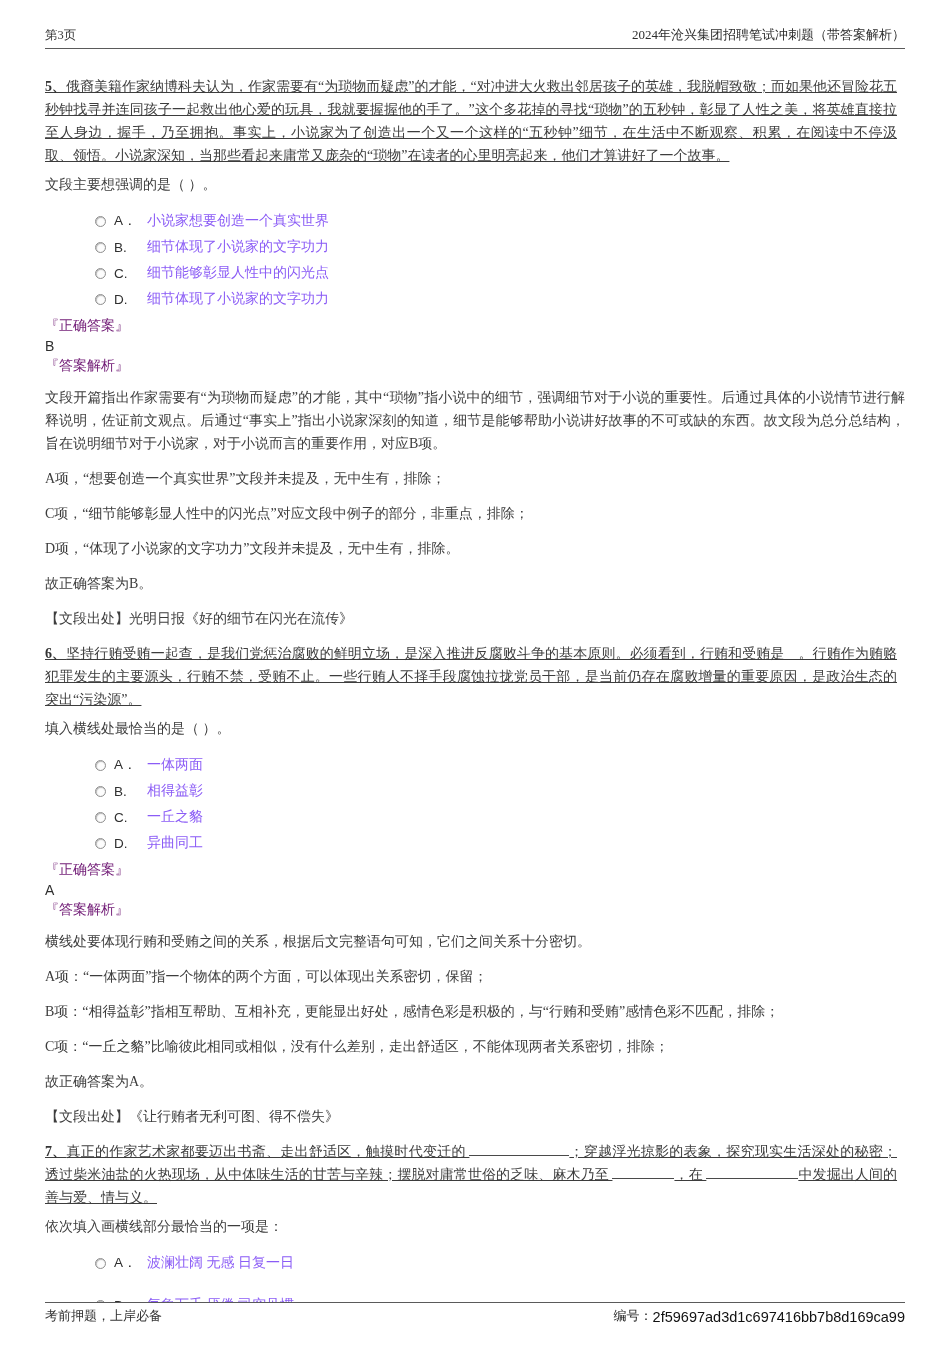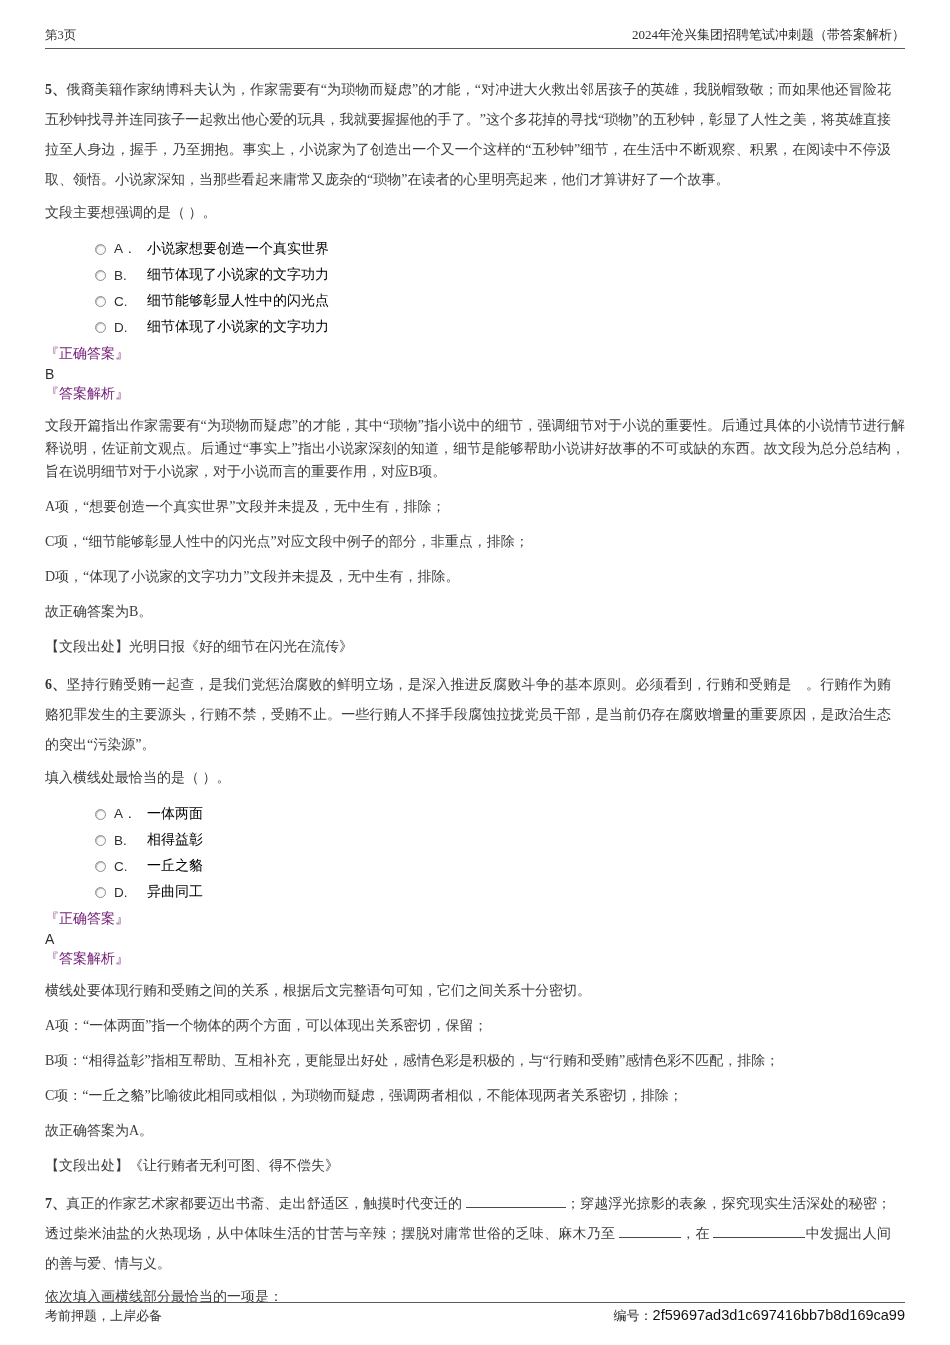--- a/index.html
+++ b/index.html
@@ -19,23 +19,24 @@
     display: flex; justify-content: space-between; align-items: flex-end;
     padding: 10px 0 4px 0;
     border-bottom: 1px solid #5a5a5a;
     margin-top: 16px;
   }
   .hdr .pageno { font-size: 12.5px; color: #333; }
   .hdr .title  { font-size: 13px;  color: #2e2e2e; }
 
   
   .stem {
-    margin: 12px 14px 0 0;
-    line-height: 30px;
+    margin: 12px 8px 0 0;
+    line-height: 23px;
     text-align: justify;
+    text-decoration: underline;
   }
   .q5 .stem { margin-top: 26px; }
   .qnum { font-weight: bold; color: #333; }
   .prompt { margin: 6px 0 0 0; line-height: 23px; }
 
   
   .options { margin: 12px 0 0 0; }
   .option {
     display: flex; align-items: center;
     height: 26px;
@@ -53,21 +54,21 @@
     margin-right: 8px;
     box-sizing: border-box;
   }
   .letter {
     font-family: "Liberation Sans", "DejaVu Sans", sans-serif;
     font-size: 13.5px;
     color: #2f2f2f;
     width: 33px;
     flex: none;
   }
-  .opt-text { color: #000000; }
+  .opt-text { color: #8b5cf6; }
 
   
   .answer-block { margin: 4px 0 0 0; line-height: 20px; }
   .answer-label, .analysis-label { color: #701a75; }
   .answer-value {
     font-family: "Liberation Sans", "DejaVu Sans", sans-serif;
     font-size: 14px; color: #2f2f2f;
   }
 
   .analysis {
@@ -92,21 +93,21 @@
   
   .ftr {
     position: absolute;
     left: 45px; right: 45px; bottom: 0;
     background: #fff;
     border-top: 1px solid #5a5a5a;
     padding: 4px 0 20px 0;
     display: flex; justify-content: space-between; align-items: center;
   }
   .ftr .left { font-size: 13px; color: #333; }
-  .ftr .right { display: flex; align-items: flex-start; }
+  .ftr .right { display: flex; align-items: flex-end; }
   .ftr .code-label { font-size: 13px; color: #222; }
   .ftr .code-value {
     font-family: "Liberation Sans", "DejaVu Sans", sans-serif;
     font-size: 14.5px; color: #111;
   }
 </style>
 </head>
 <body>
 
 <div class="page">
@@ -186,21 +187,21 @@
 
     <div class="answer-block">
       <div class="answer-label">『正确答案』</div>
       <div class="answer-value">A</div>
       <div class="analysis-label">『答案解析』</div>
     </div>
 
     <p class="analysis lead">横线处要体现行贿和受贿之间的关系，根据后文完整语句可知，它们之间关系十分密切。</p>
     <p class="analysis">A项：“一体两面”指一个物体的两个方面，可以体现出关系密切，保留；</p>
     <p class="analysis">B项：“相得益彰”指相互帮助、互相补充，更能显出好处，感情色彩是积极的，与“行贿和受贿”感情色彩不匹配，排除；</p>
-    <p class="analysis">C项：“一丘之貉”比喻彼此相同或相似，为琐物而疑虑，强调两者相似，不能体现两者关系密切，排除；</p>
+    <p class="analysis">C项：“一丘之貉”比喻彼此相同或相似，没有什么差别，走出舒适区，不能体现两者关系密切，排除；</p>
     <p class="analysis">故正确答案为A。</p>
     <p class="source">【文段出处】《让行贿者无利可图、得不偿失》</p>
   </div>
 
   <div class="question q7">
     <p class="stem"><span class="qnum">7、</span><span>真正的作家艺术家都要迈出书斋、走出舒适区，触摸时代变迁的 </span><span class="blank b1"></span><span>；穿越浮光掠影的表象，探究现实生活深处的秘密；透过柴米油盐的火热现场，从中体味生活的甘苦与辛辣；摆脱对庸常世俗的乏味、麻木乃至 </span><span class="blank b2"></span><span>，在 </span><span class="blank b3"></span><span>中发掘出人间的善与爱、情与义。</span></p>
     <p class="prompt">依次填入画横线部分最恰当的一项是：</p>
 
     <div class="options">
       <div class="option">

